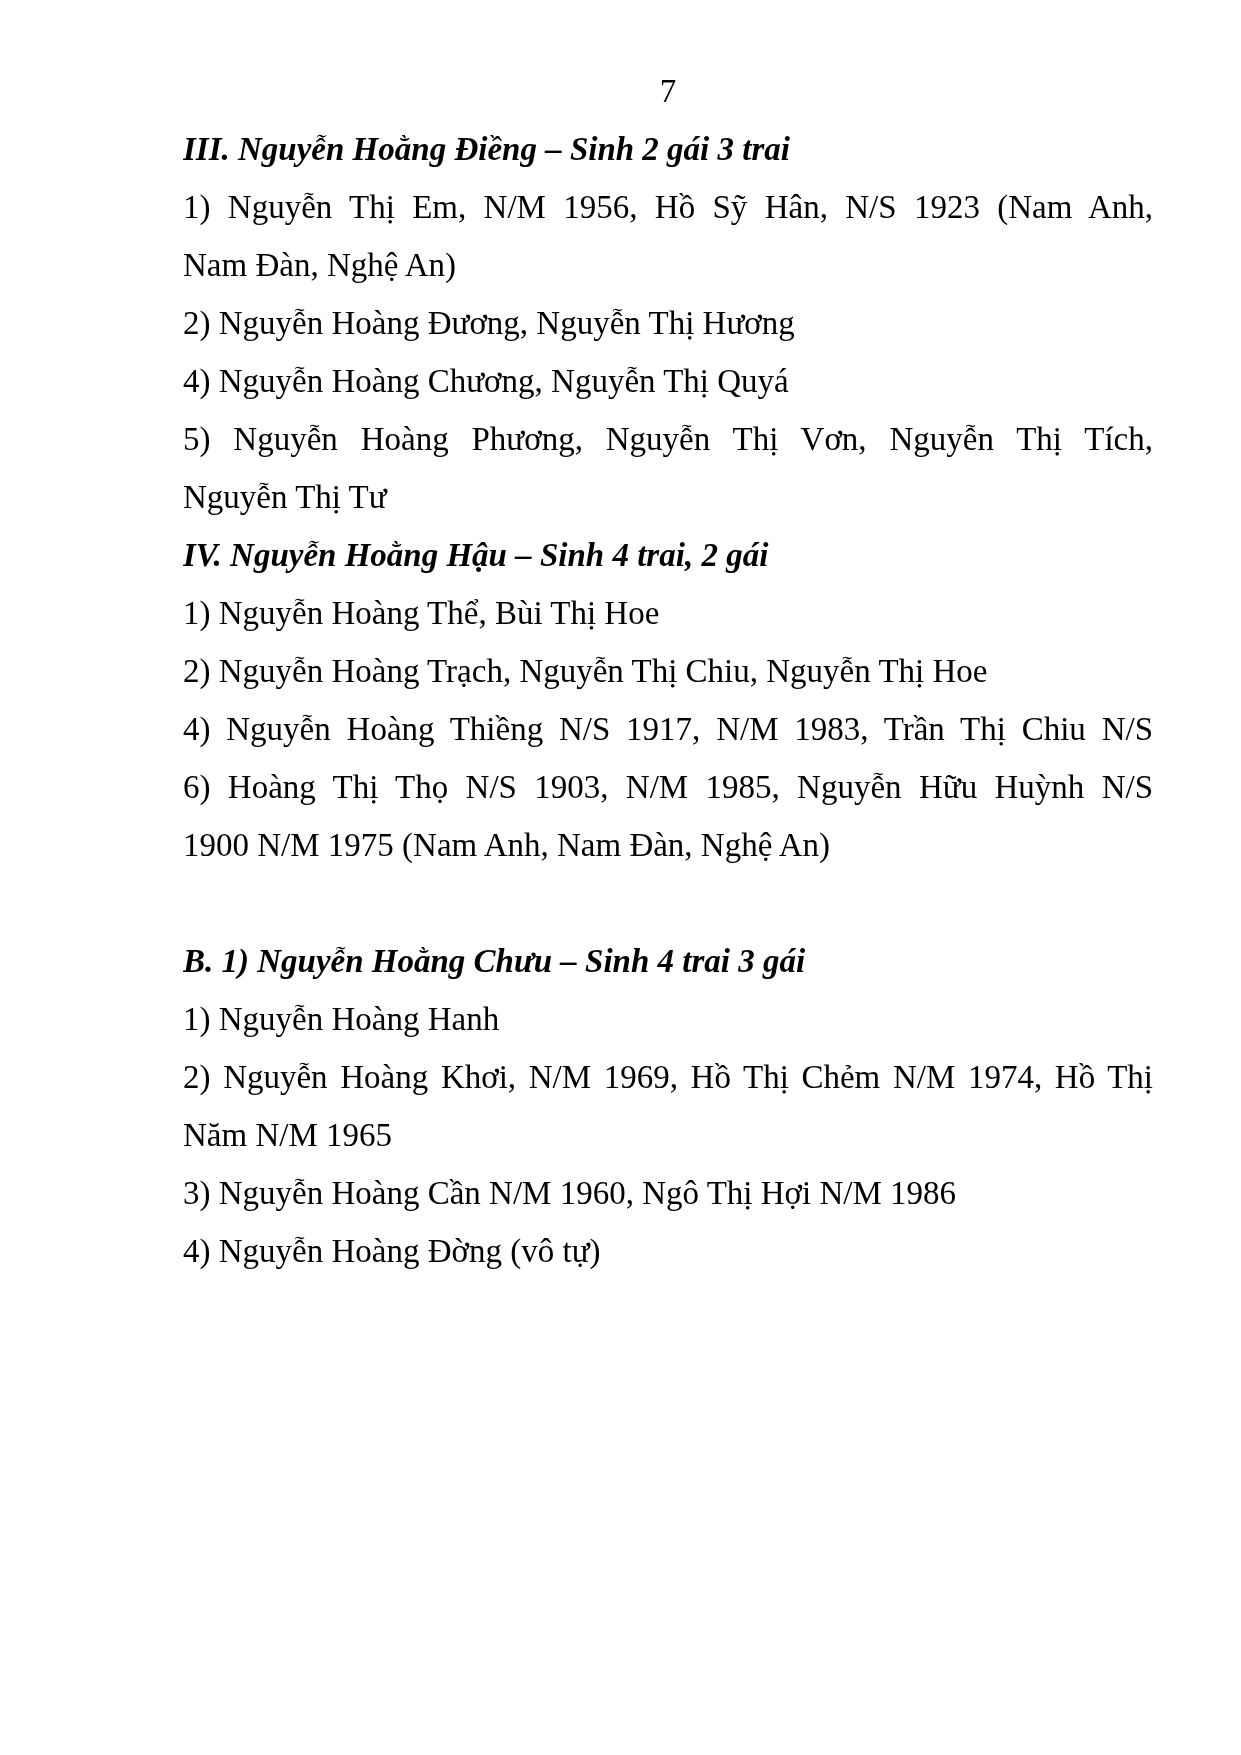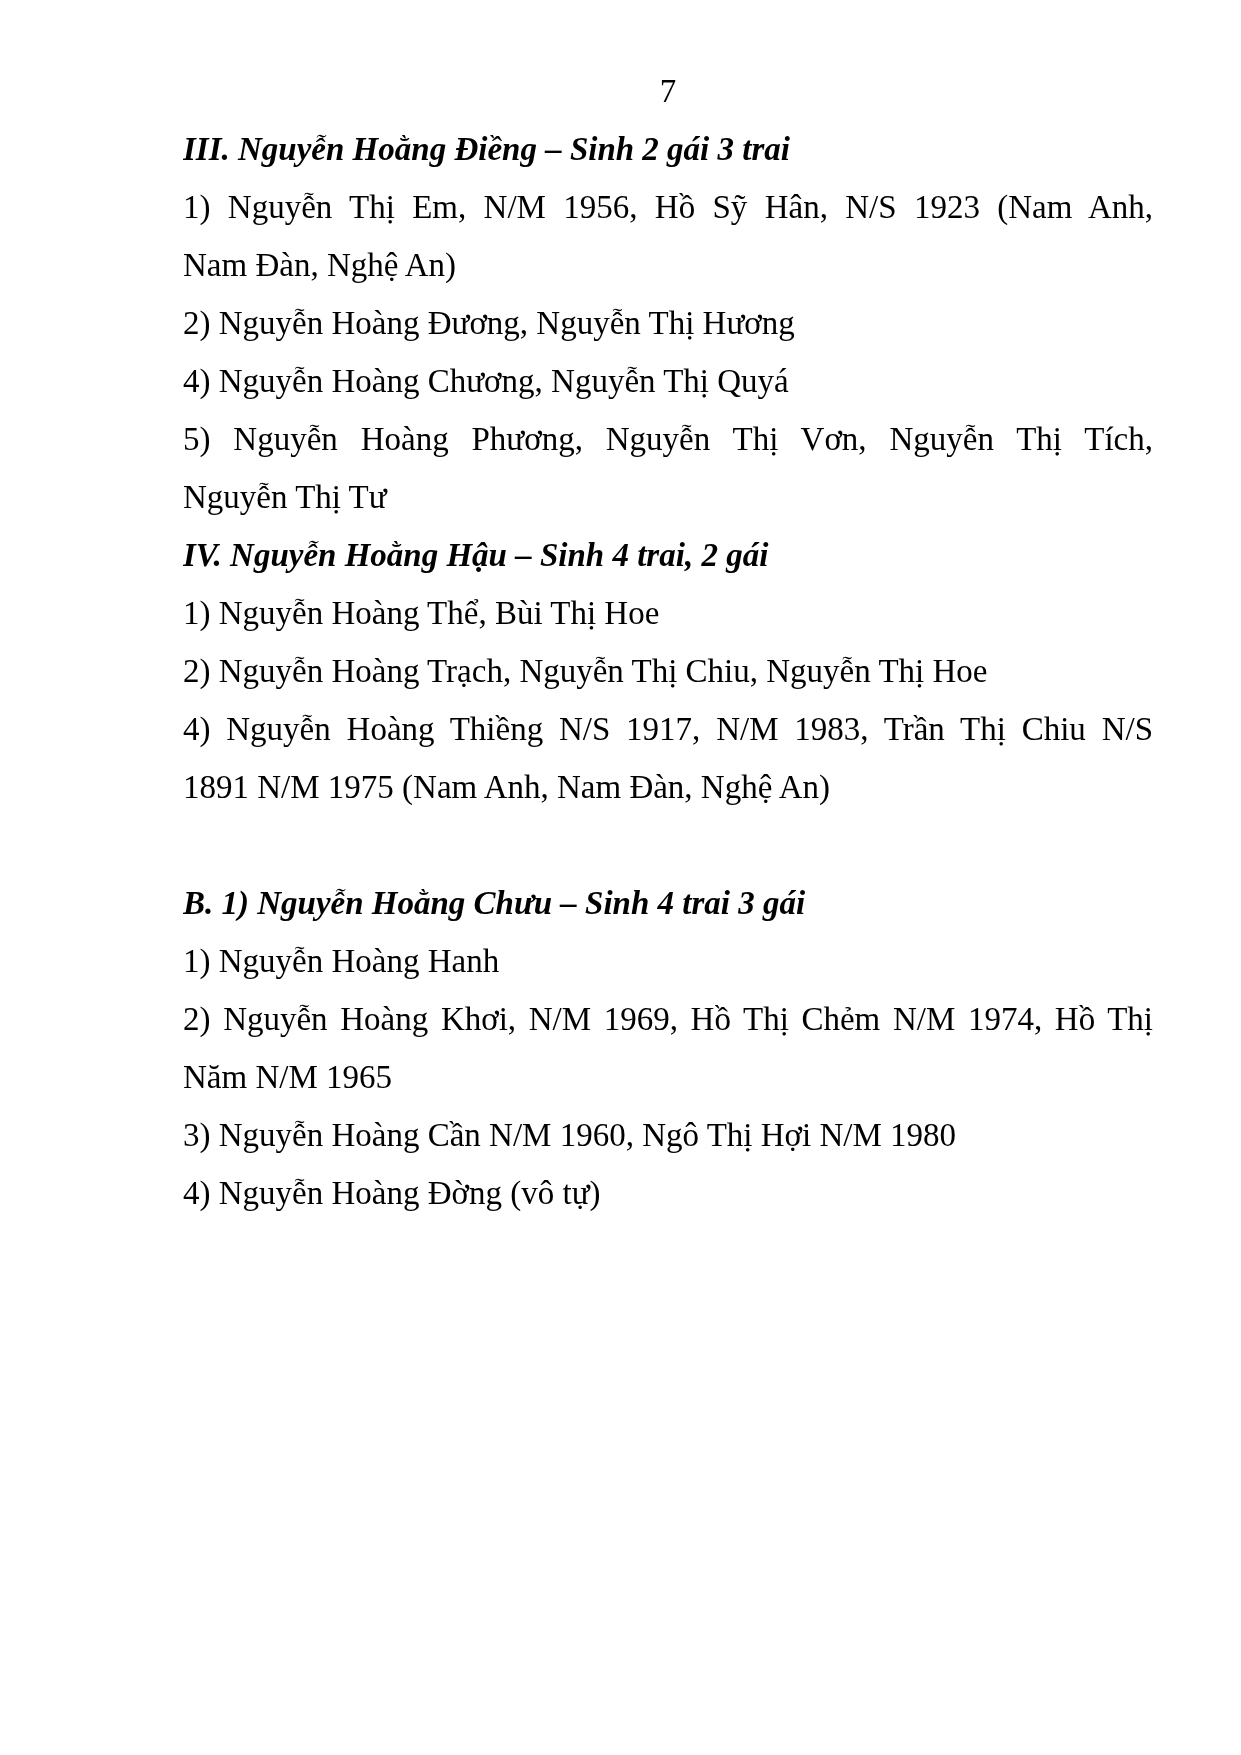--- a/index.html
+++ b/index.html
@@ -53,22 +53,23 @@
       <div class="line justify">1) Nguyễn Thị Em, N/M 1956, Hồ Sỹ Hân, N/S 1923 (Nam Anh,</div>
       <div class="line">Nam Đàn, Nghệ An)</div>
       <div class="line">2) Nguyễn Hoàng Đương, Nguyễn Thị Hương</div>
       <div class="line">4) Nguyễn Hoàng Chương, Nguyễn Thị Quyá</div>
       <div class="line justify">5) Nguyễn Hoàng Phương, Nguyễn Thị Vơn, Nguyễn Thị Tích,</div>
       <div class="line">Nguyễn Thị Tư</div>
       <div class="line heading">IV. Nguyễn Hoằng Hậu – Sinh 4 trai, 2 gái</div>
       <div class="line">1) Nguyễn Hoàng Thể, Bùi Thị Hoe</div>
       <div class="line">2) Nguyễn Hoàng Trạch, Nguyễn Thị Chiu, Nguyễn Thị Hoe</div>
       <div class="line justify">4) Nguyễn Hoàng Thiềng N/S 1917, N/M 1983, Trần Thị Chiu N/S</div>
-      <div class="line">1891 N/M 1975 (Nam Anh, Nam Đàn, Nghệ An)</div>
+      <div class="line justify">6) Hoàng Thị Thọ N/S 1903, N/M 1985, Nguyễn Hữu Huỳnh N/S</div>
+      <div class="line">1900 N/M 1975 (Nam Anh, Nam Đàn, Nghệ An)</div>
       <div class="line"></div>
       <div class="line heading">B. 1) Nguyễn Hoằng Chưu – Sinh 4 trai 3 gái</div>
       <div class="line">1) Nguyễn Hoàng Hanh</div>
       <div class="line justify">2) Nguyễn Hoàng Khơi, N/M 1969, Hồ Thị Chẻm N/M 1974, Hồ Thị</div>
       <div class="line">Năm N/M 1965</div>
-      <div class="line">3) Nguyễn Hoàng Cần N/M 1960, Ngô Thị Hợi N/M 1980</div>
+      <div class="line">3) Nguyễn Hoàng Cần N/M 1960, Ngô Thị Hợi N/M 1986</div>
       <div class="line">4) Nguyễn Hoàng Đờng (vô tự)</div>
     </div>
 </div>
 
 </body></html>

